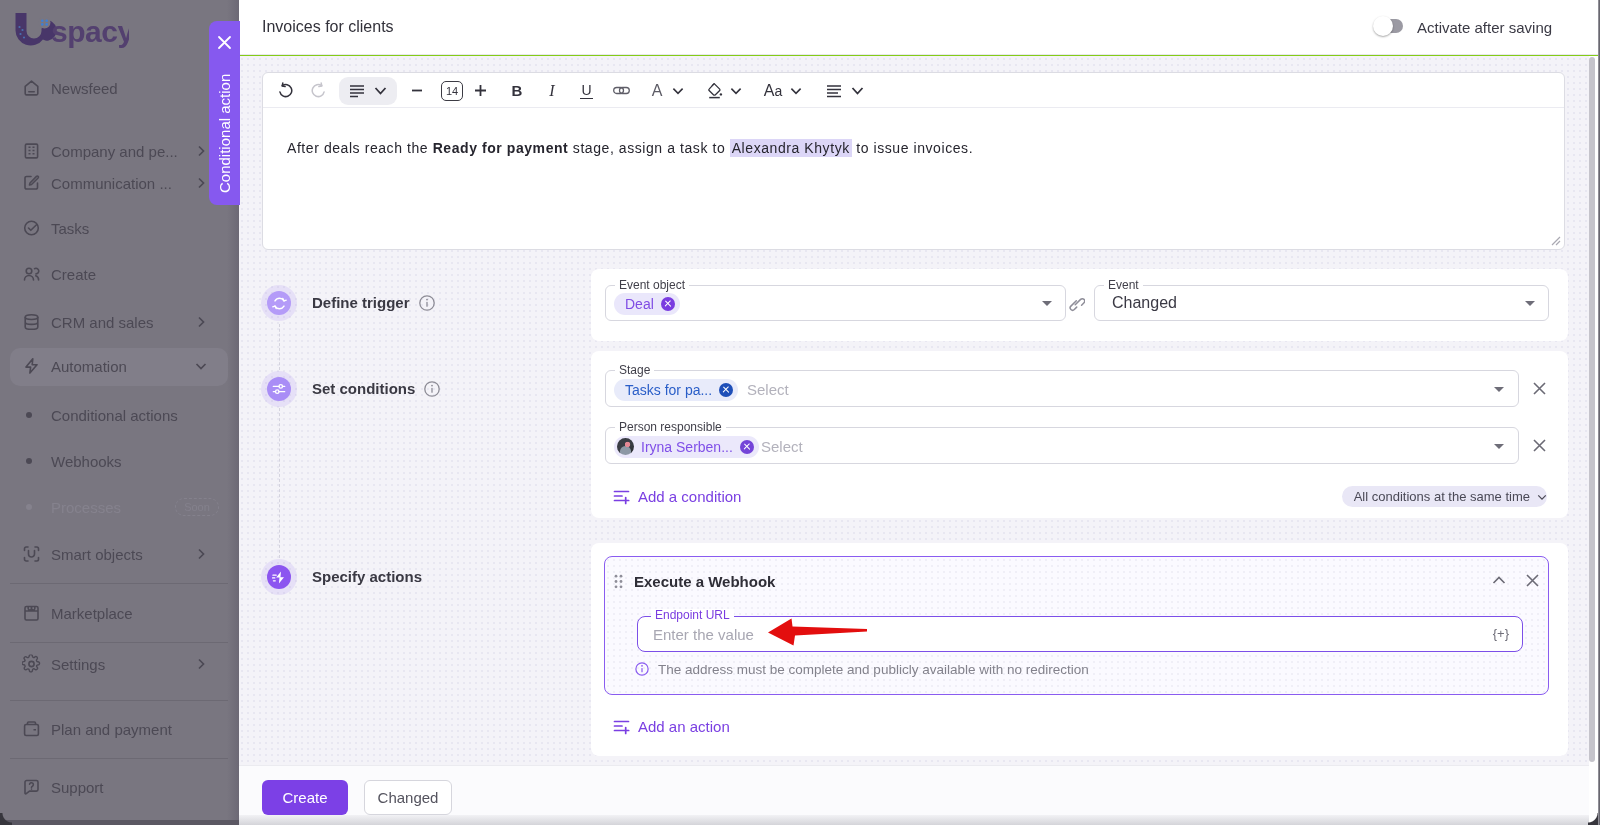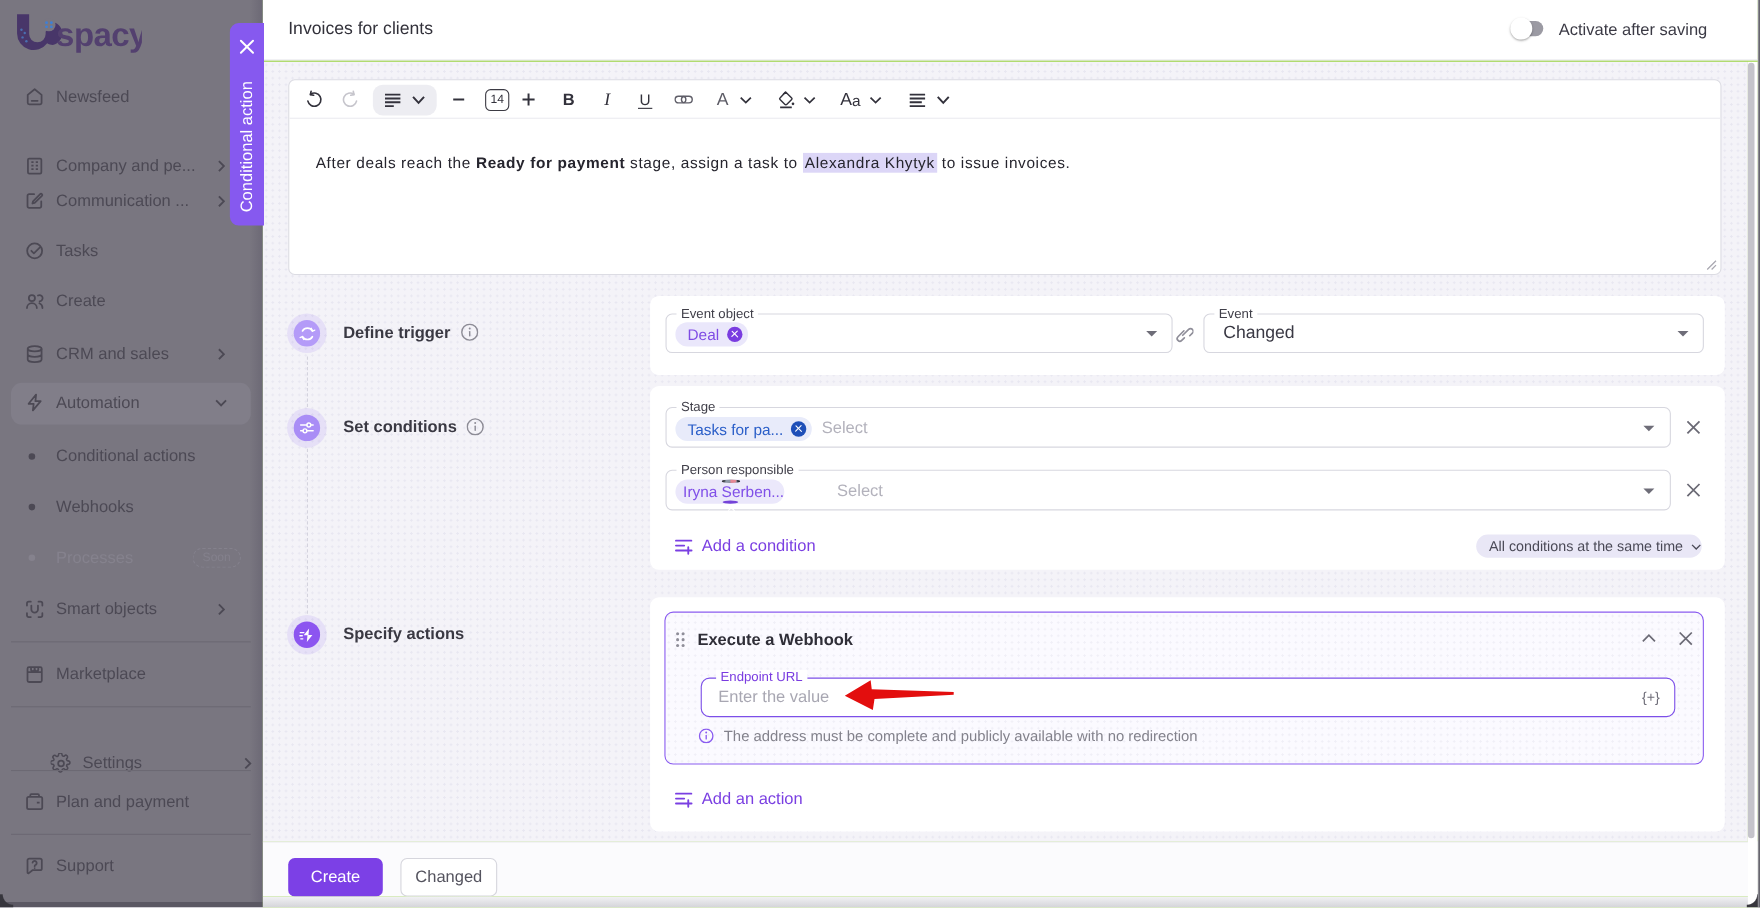--- a/index.html
+++ b/index.html
@@ -192,21 +192,21 @@
     </div>
   <div class="sb-div" style="top:583px;"></div>
   <div class="mi" style="top:594px;">
       <svg class="ic" viewBox="0 0 19 19">
         <rect x="3" y="3" width="13" height="13.5" rx="1.4"></rect>
         <path d="M3 7.5 H16 M6.2 3 V5 a1.6 1.6 0 0 0 3.2 0 V3 M9.6 3 V5 a1.6 1.6 0 0 0 3.2 0 V3"></path>
       </svg>
       <span class="lb">Marketplace</span>
     </div>
   <div class="sb-div" style="top:642px;"></div>
-  <div class="mi" style="top:675px;margin-left:24px;">
+  <div class="mi" style="top:645px;">
       <svg class="ic" viewBox="0 0 19 19">
         <circle cx="9.5" cy="9.5" r="2.6"></circle>
         <path d="M15.8 11.5 a1.5 1.5 0 0 0 .3 1.7 l.1.1 a1.8 1.8 0 1 1-2.6 2.6 l-.1-.1 a1.5 1.5 0 0 0-1.7-.3 1.5 1.5 0 0 0-.9 1.4 v.2 a1.8 1.8 0 1 1-3.7 0 v-.1 A1.5 1.5 0 0 0 6.2 15.6 a1.5 1.5 0 0 0-1.7.3 l-.1.1 A1.8 1.8 0 1 1 1.8 13.4 l.1-.1 a1.5 1.5 0 0 0 .3-1.7 1.5 1.5 0 0 0-1.4-.9 h-.2 a1.8 1.8 0 1 1 0-3.7 h.1 A1.5 1.5 0 0 0 2.1 6.2 a1.5 1.5 0 0 0-.3-1.7 l-.1-.1 A1.8 1.8 0 1 1 4.3 1.8 l.1.1 a1.5 1.5 0 0 0 1.7.3 h.1 a1.5 1.5 0 0 0 .9-1.4 v-.2 a1.8 1.8 0 1 1 3.7 0 v.1 a1.5 1.5 0 0 0 .9 1.4 1.5 1.5 0 0 0 1.7-.3 l.1-.1 a1.8 1.8 0 1 1 2.6 2.6 l-.1.1 a1.5 1.5 0 0 0-.3 1.7 v.1 a1.5 1.5 0 0 0 1.4.9 h.2 a1.8 1.8 0 1 1 0 3.7 h-.1 a1.5 1.5 0 0 0-1.4.9 Z" transform="translate(1.1,1.1) scale(0.86)"></path>
       </svg>
       <span class="lb">Settings</span>
       <svg class="chev" viewBox="0 0 12 12">
         <path d="M4 1.5 L8.5 6 L4 10.5" stroke-width="1.7" fill="none"></path>
       </svg>
     </div>
   <div class="sb-div" style="top:700px;"></div>
@@ -335,21 +335,21 @@
             <span class="cx" style="background:#1e4fb8;"></span>
           </div>
         <div class="sel-ph" style="left:141px;">Select</div>
         <div class="darr" style="right:14px;"></div>
       </div>
       <div class="xclose" style="left:940px;top:29px;"><svg viewBox="0 0 17 17">
             <path d="M3 3 L14 14 M14 3 L3 14"></path>
           </svg></div>
       <div class="fld" style="left:14px;top:76px;width:914px;height:37px;">
         <div class="flabel">Person responsible</div>
-        <div class="chip" style="background:#ebe8fb;color:#8050e8;top:7.5px;flex-direction:column;">
+        <div class="chip" style="background:#ebe8fb;color:#8050e8;top:7.5px;">
           <span class="avatar" style="display:inline-block;width:17px;height:17px;border-radius:50%;margin-left:3px;background:radial-gradient(circle at 62% 38%, #e58894 0 2.5px, transparent 3px), radial-gradient(circle at 50% 80%, #8d98a5 0 5px, transparent 6px), linear-gradient(145deg, #3a3d44 55%, #23252b);"></span>
           <span style="margin-left:7px;">Iryna Serben...</span>
             <span class="cx" style="background:#7444d8;"></span>
           </div>
         <div class="sel-ph" style="left:155px;">Select</div>
         <div class="darr" style="right:14px;"></div>
       </div>
       <div class="xclose" style="left:940px;top:86px;"><svg viewBox="0 0 17 17">
             <path d="M3 3 L14 14 M14 3 L3 14"></path>
           </svg></div>

